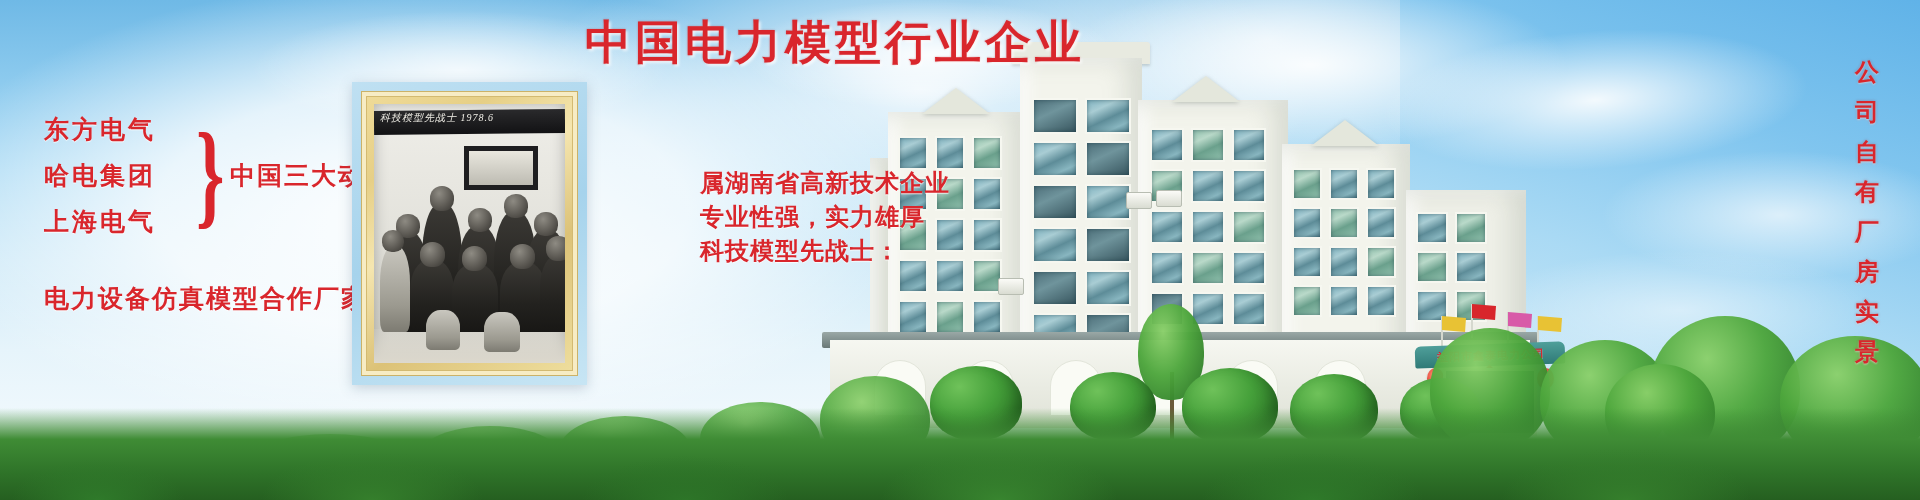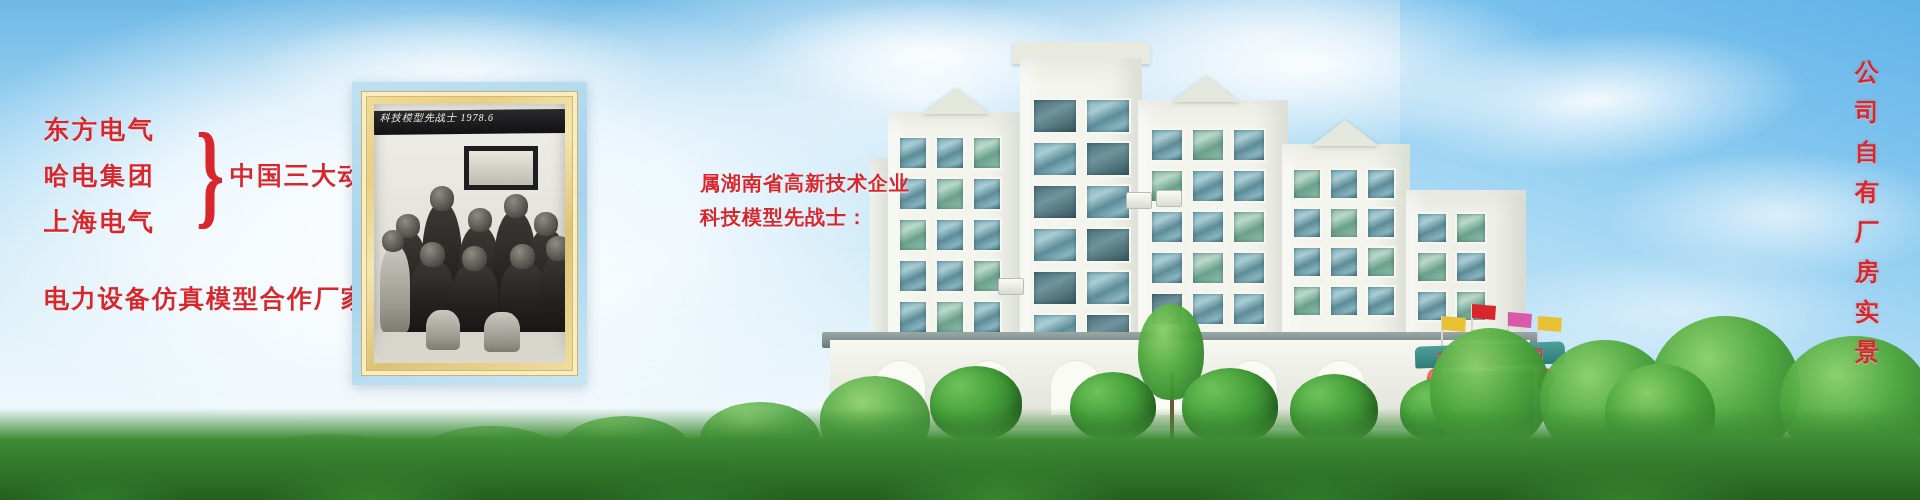--- a/index.html
+++ b/index.html
@@ -270,21 +270,21 @@
   .cb-badge {
     display:inline-block; margin-top:10px;
     background:#1b85cd; color:#ffffff;
     font-size:17px; font-weight:bold; letter-spacing:1px;
     padding:5px 16px 6px 16px;
     white-space:nowrap;
     box-shadow:0 1px 3px rgba(20,70,110,.35);
   }
   .cb-list { margin-top:16px; }
   .cb-item {
-    color:#d9262c; font-size:20px; font-weight:bold;
+    color:#d9262c; font-size:24px; font-weight:bold;
     letter-spacing:1px; line-height:34px;
     text-shadow:0 1px 1px rgba(255,255,255,.8);
     white-space:nowrap;
   }
 
   
   .right-vert {
     position:absolute; right:32px; top:52px;
     width:42px;
     color:#d9262c; font-size:24px; font-weight:bold;
@@ -444,20 +444,21 @@
     <div class="tree-tall" style="left:700px;  top:92px;  width:120px; height:74px; opacity:.85;"></div>
     <div class="tree-tall" style="left:560px;  top:106px; width:130px; height:66px; opacity:.8;"></div>
     <div class="tree-tall" style="left:420px;  top:116px; width:140px; height:58px; opacity:.72;"></div>
     <div class="tree-tall" style="left:250px;  top:124px; width:160px; height:52px; opacity:.62;"></div>
     <div class="tree-tall" style="left:60px;   top:130px; width:180px; height:48px; opacity:.5;"></div>
     <div class="tree-tall" style="left:-40px;  top:136px; width:160px; height:44px; opacity:.42;"></div>
 
     <div class="hedge"></div>
   </div>
 
+  <div class="headline">中国电力模型行业企业</div>
 
   <div class="left-block">
     <div class="lb-rows">
       <div class="lb-line">东方电气</div>
       <div class="lb-line">哈电集团</div>
       <div class="lb-line">上海电气</div>
       <div class="brace">}</div>
       <div class="lb-right">中国三大动力</div>
       <div class="lb-bottom">电力设备仿真模型合作厂家</div>
     </div>
@@ -494,20 +495,21 @@
         <div class="ph-head" style="left:172px; top:132px; width:25px; height:25px;"></div>
         <div class="ph-body light" style="left:52px; top:206px; width:34px; height:40px;"></div>
         <div class="ph-body light" style="left:110px; top:208px; width:36px; height:40px;"></div>
       </div>
     </div>
   </div>
 
   <div class="center-block">
     <div class="cb-list">
       <div class="cb-item">属湖南省高新技术企业</div>
+      <div class="cb-item">专业性强，实力雄厚</div>
       <div class="cb-item">科技模型先战士：</div>
     </div>
   </div>
 
   <div class="right-vert">
     <span>公</span>
     <span>司</span>
     <span>自</span>
     <span>有</span>
     <span>厂</span>

